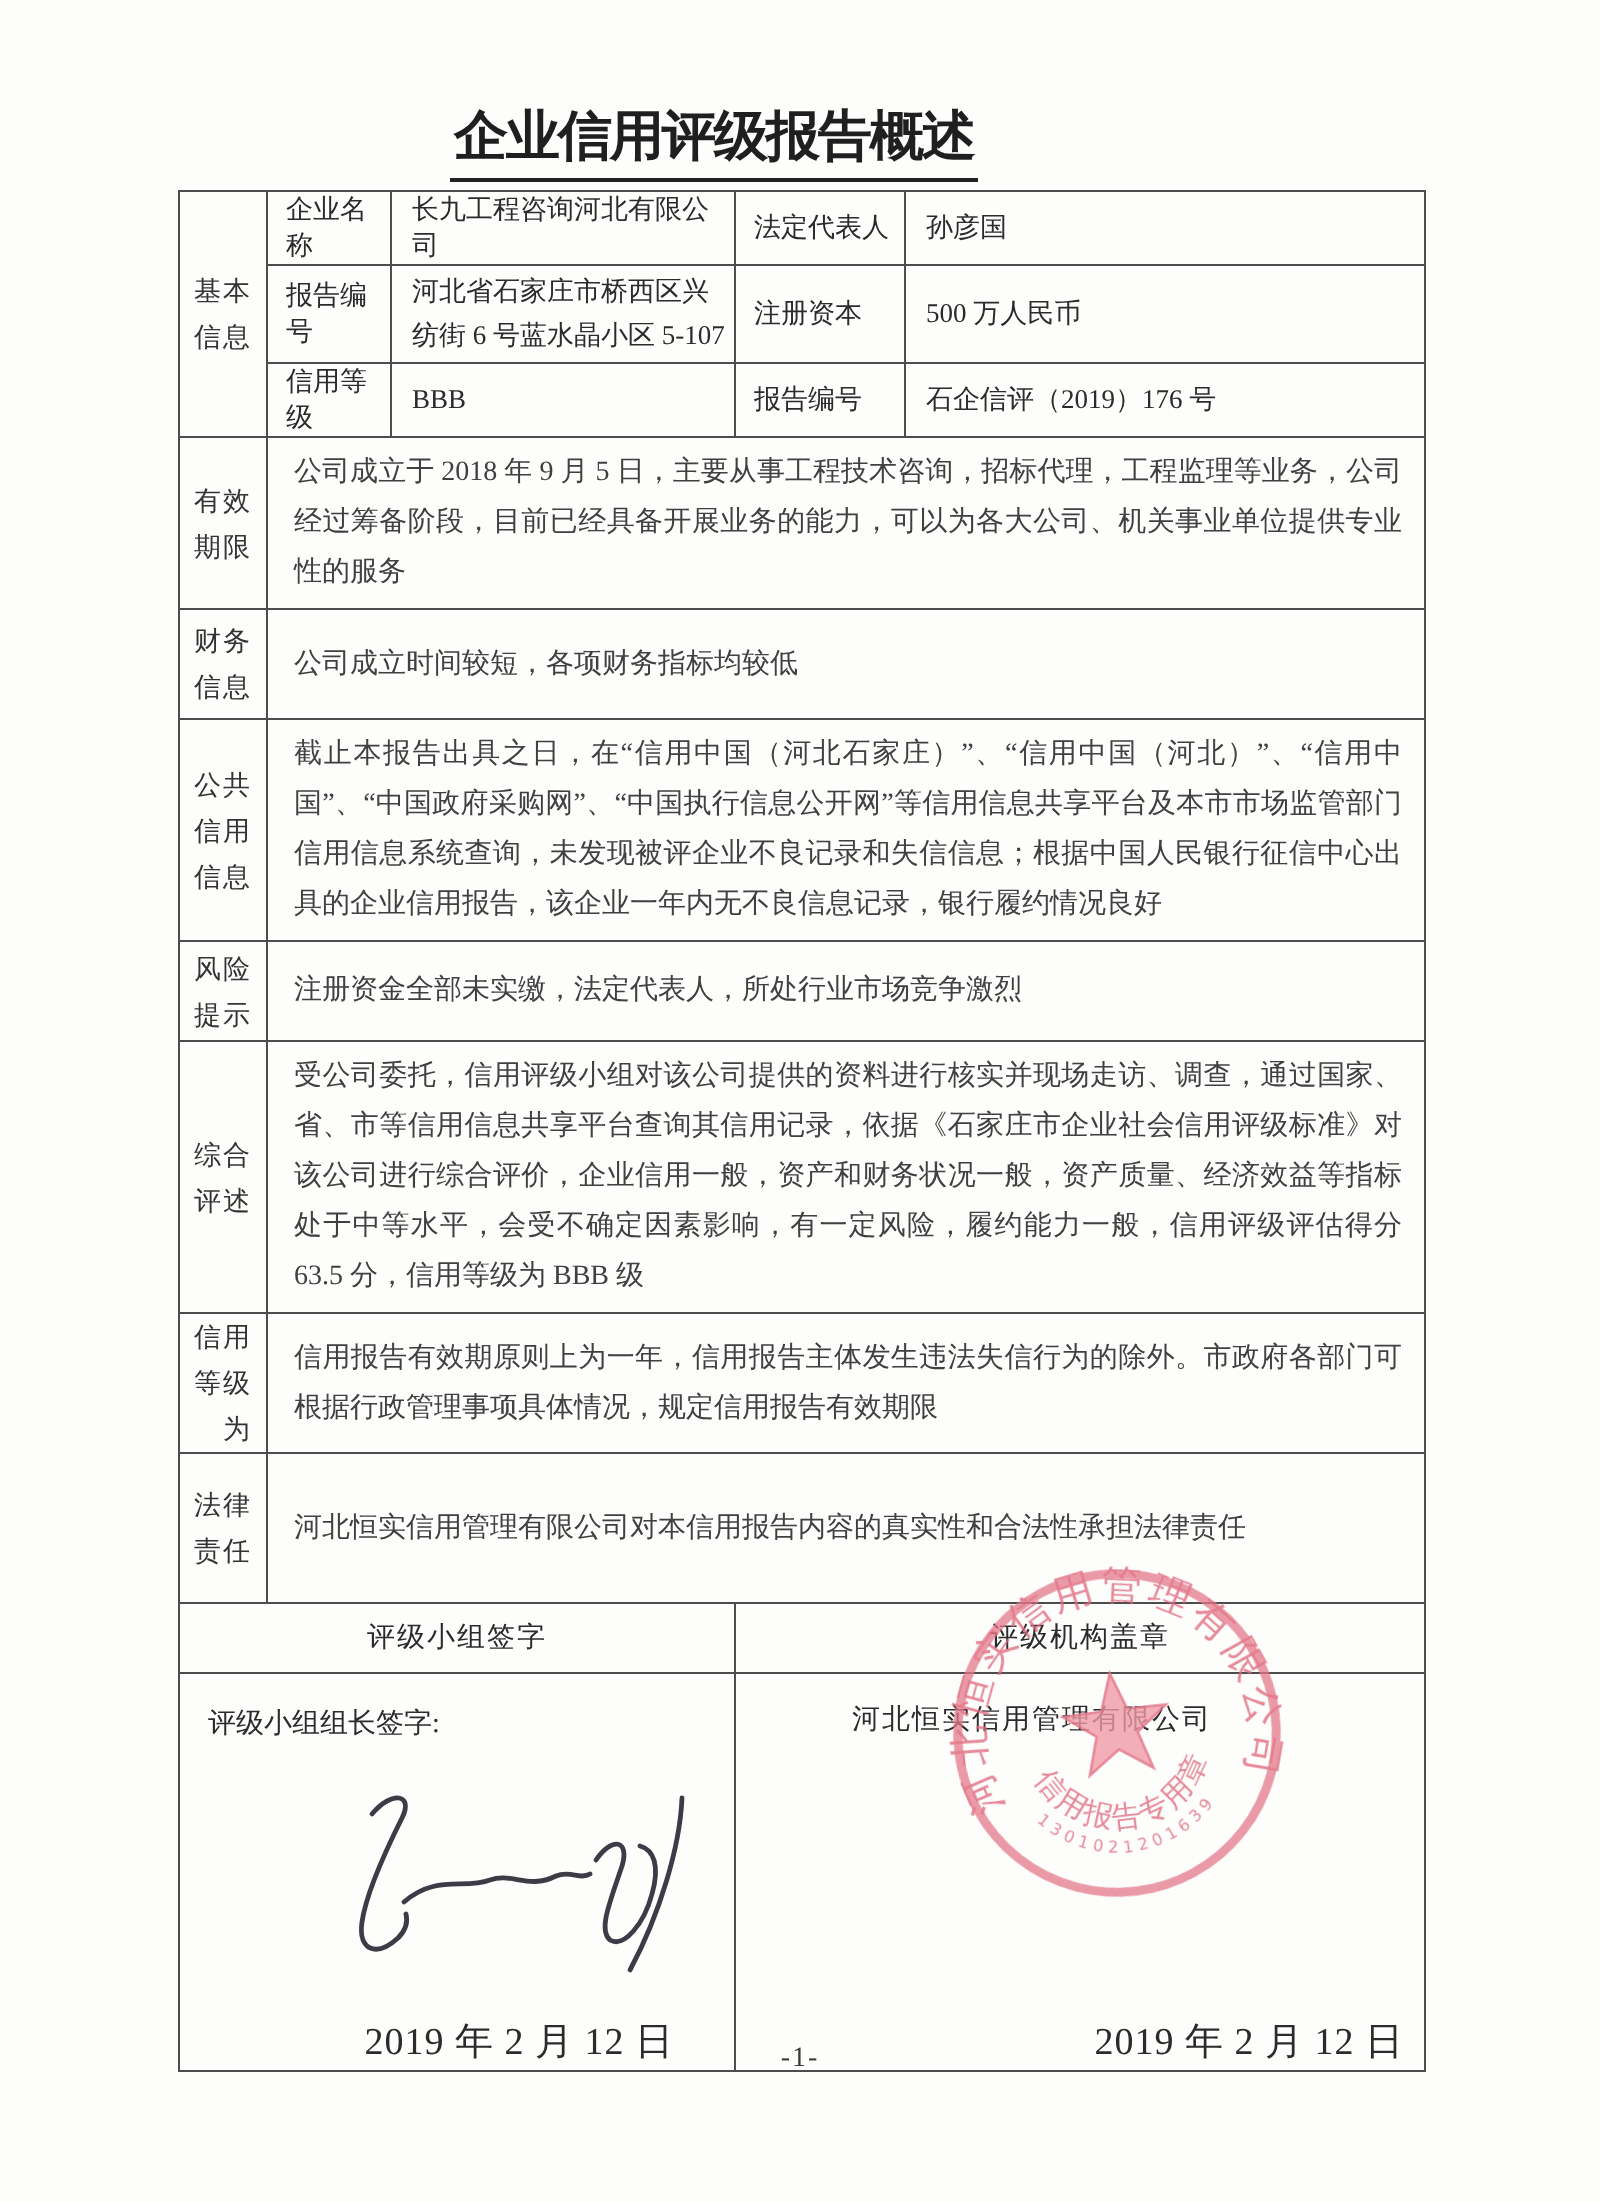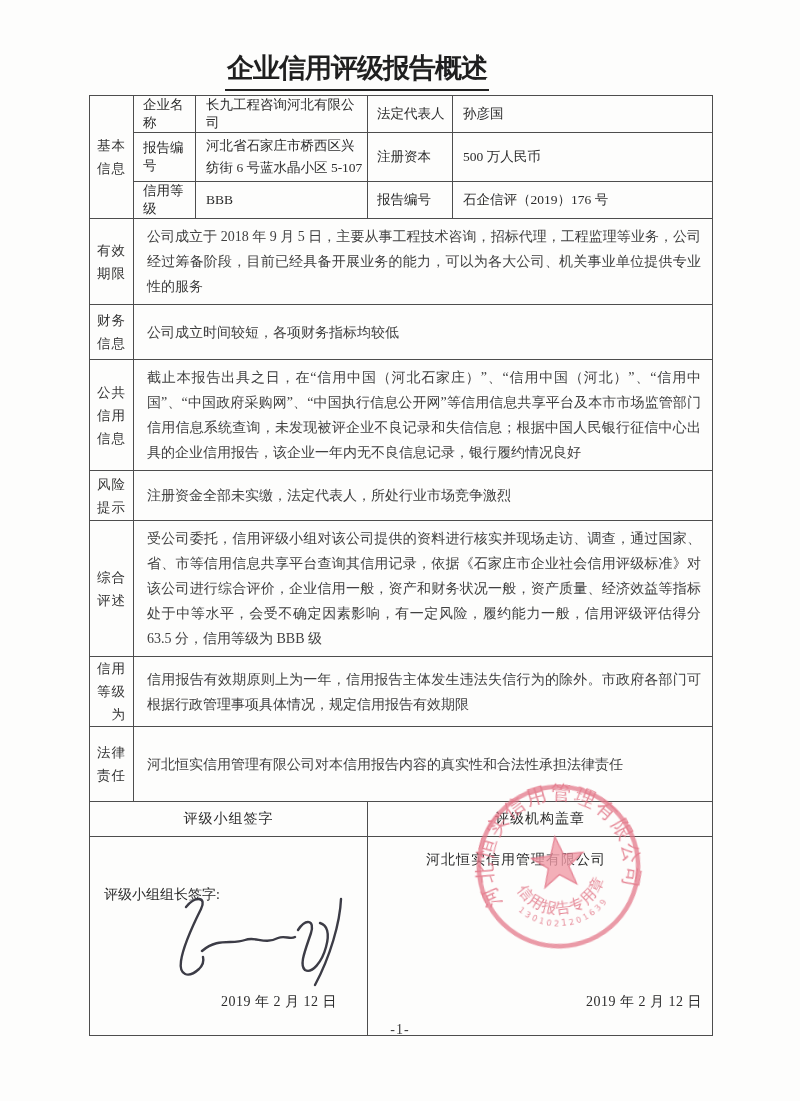--- a/index.html
+++ b/index.html
@@ -58,23 +58,23 @@
   td.para {
     padding: 5px 11px 5px 13px;
     line-height: 25px;
     font-size: 14px;
     text-align: justify;
     vertical-align: middle;
     color: #404040;
   }
   td.sign-head { text-align: center; letter-spacing: 1px; font-size: 14px; }
   td.sign-cell { position: relative; vertical-align: top; }
-  .leader-label { position: absolute; left: 14px; top: 16px; font-size: 14px; margin-top: 33px; }
+  .leader-label { position: absolute; left: 14px; top: 16px; font-size: 14px; }
   .agency-name { position: absolute; left: 58px; top: 14px; font-size: 14px; letter-spacing: 1px; }
-  .cell-date { position: absolute; bottom: 24px; font-size: 14px; letter-spacing: 0.5px; }
+  .cell-date { position: absolute; bottom: 1px; font-size: 19px; letter-spacing: 0.5px; }
   .cell-date.left-date { right: 30px; }
   .cell-date.right-date { right: 10px; }
   .signature-svg {
     position: absolute;
     left: 62px;
     top: 48px;
     width: 210px;
     height: 105px;
   }
   .stamp-svg {

